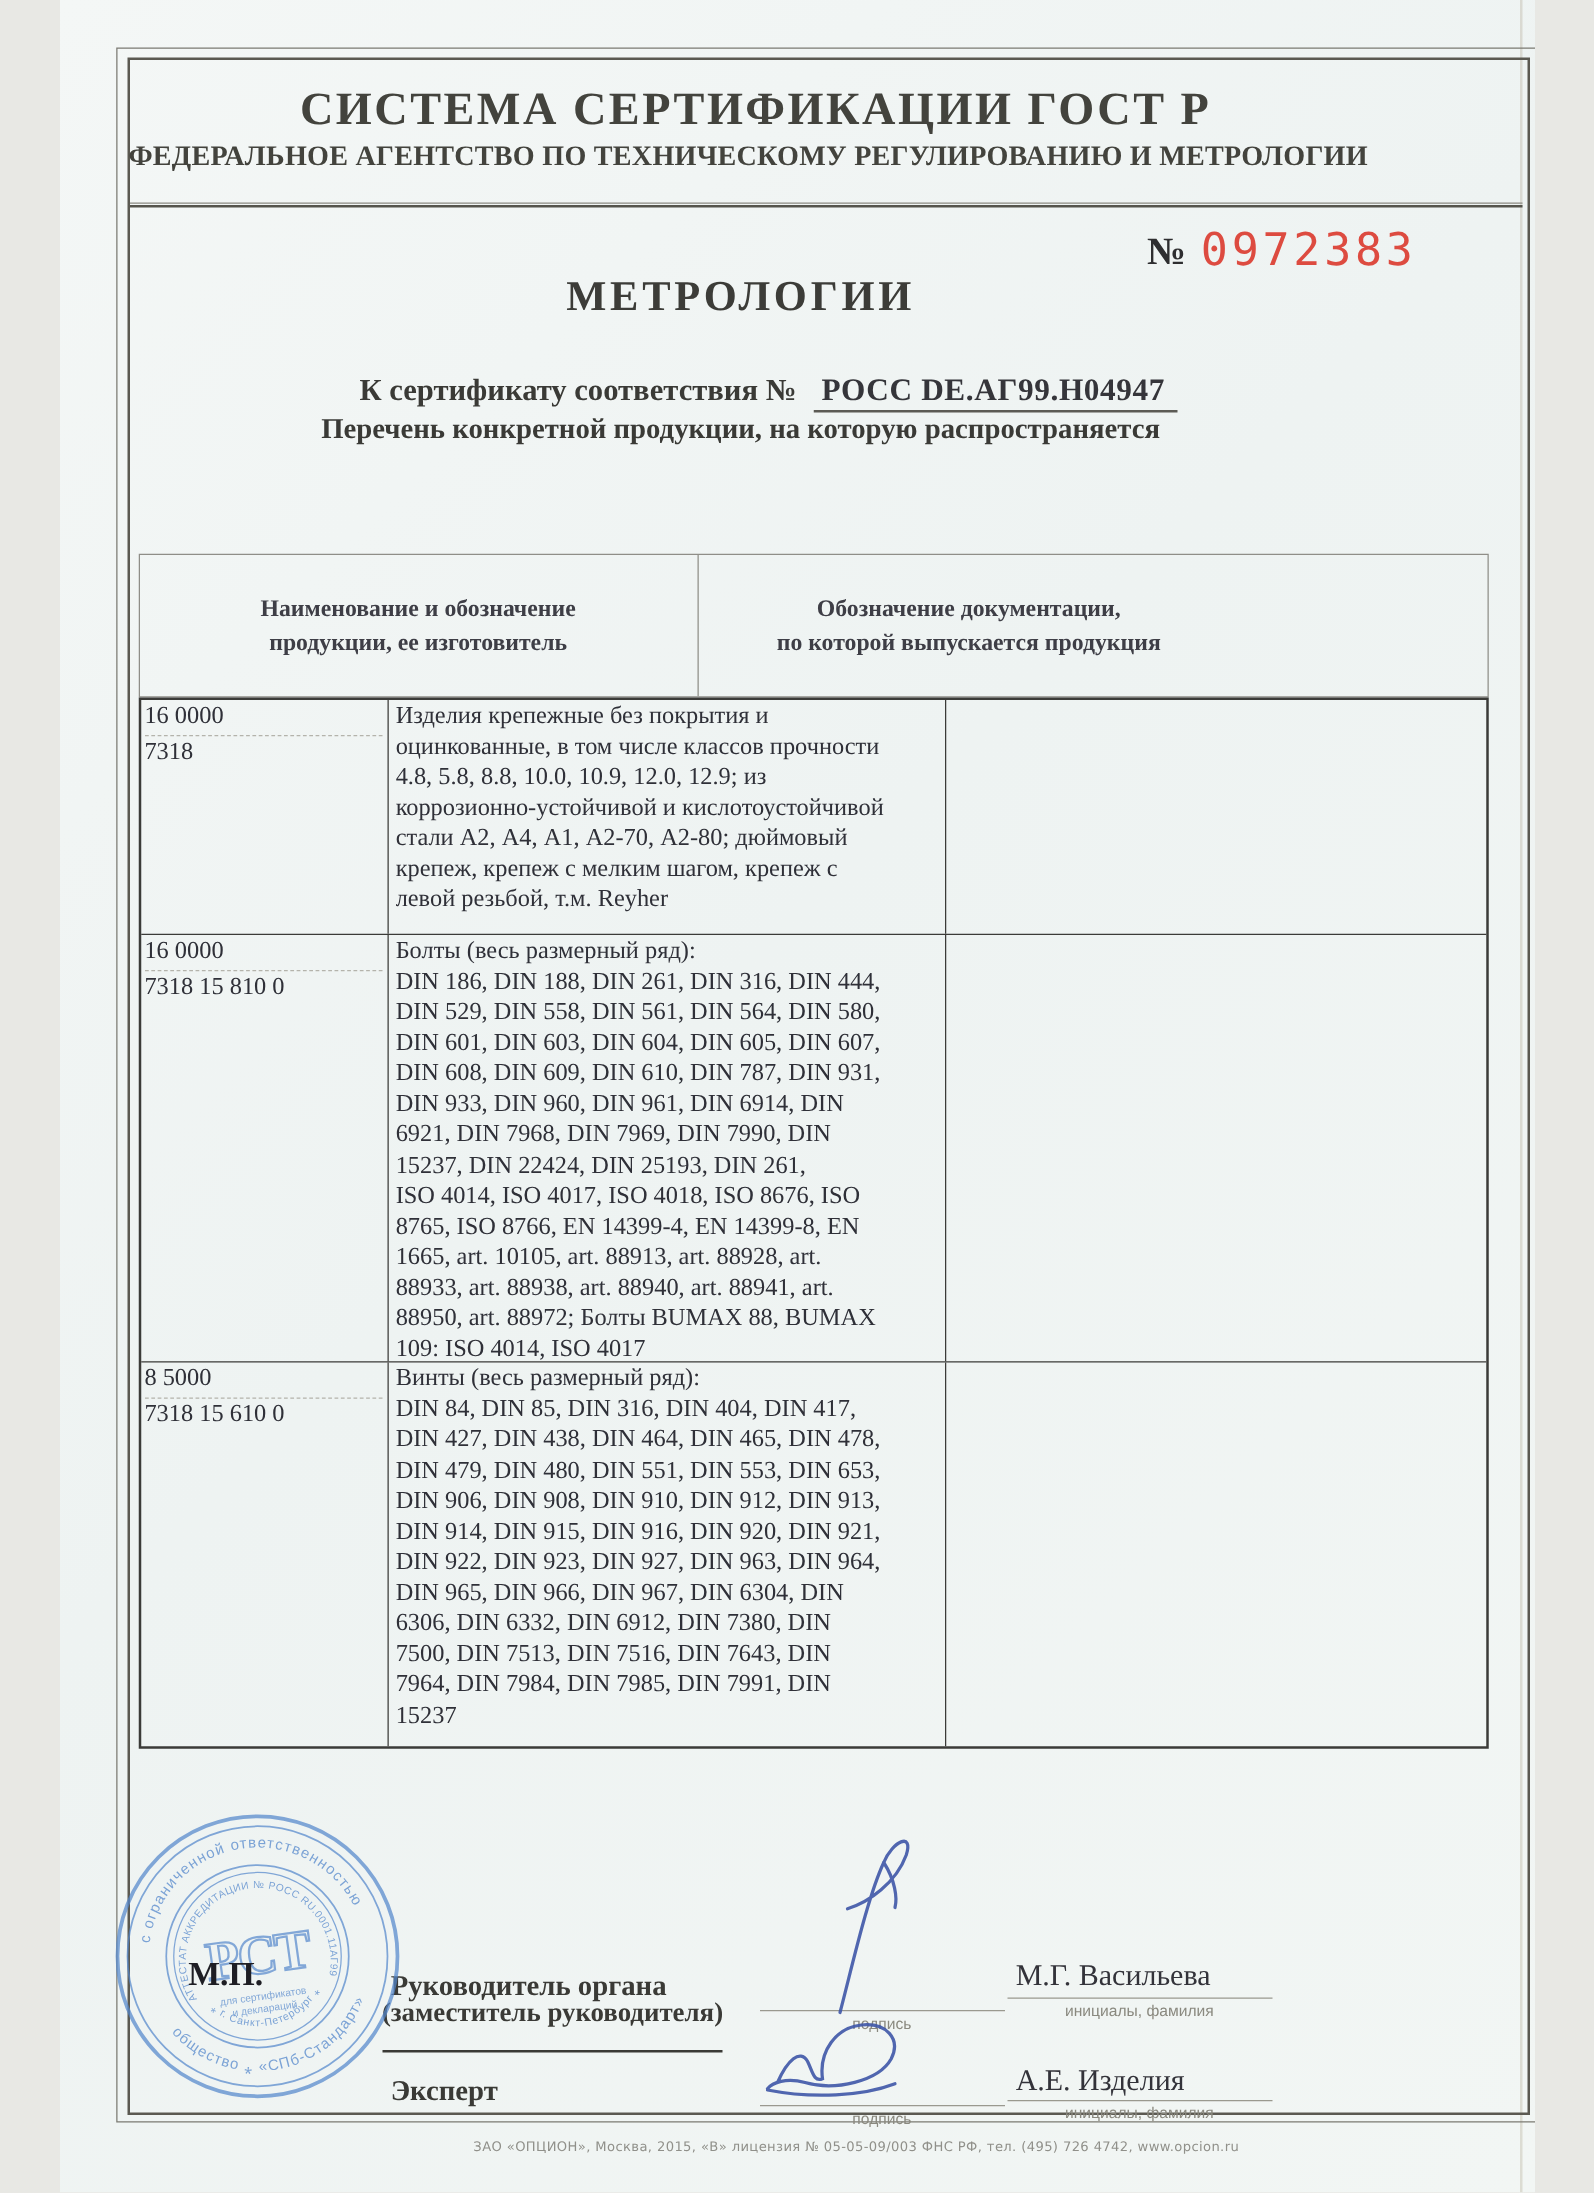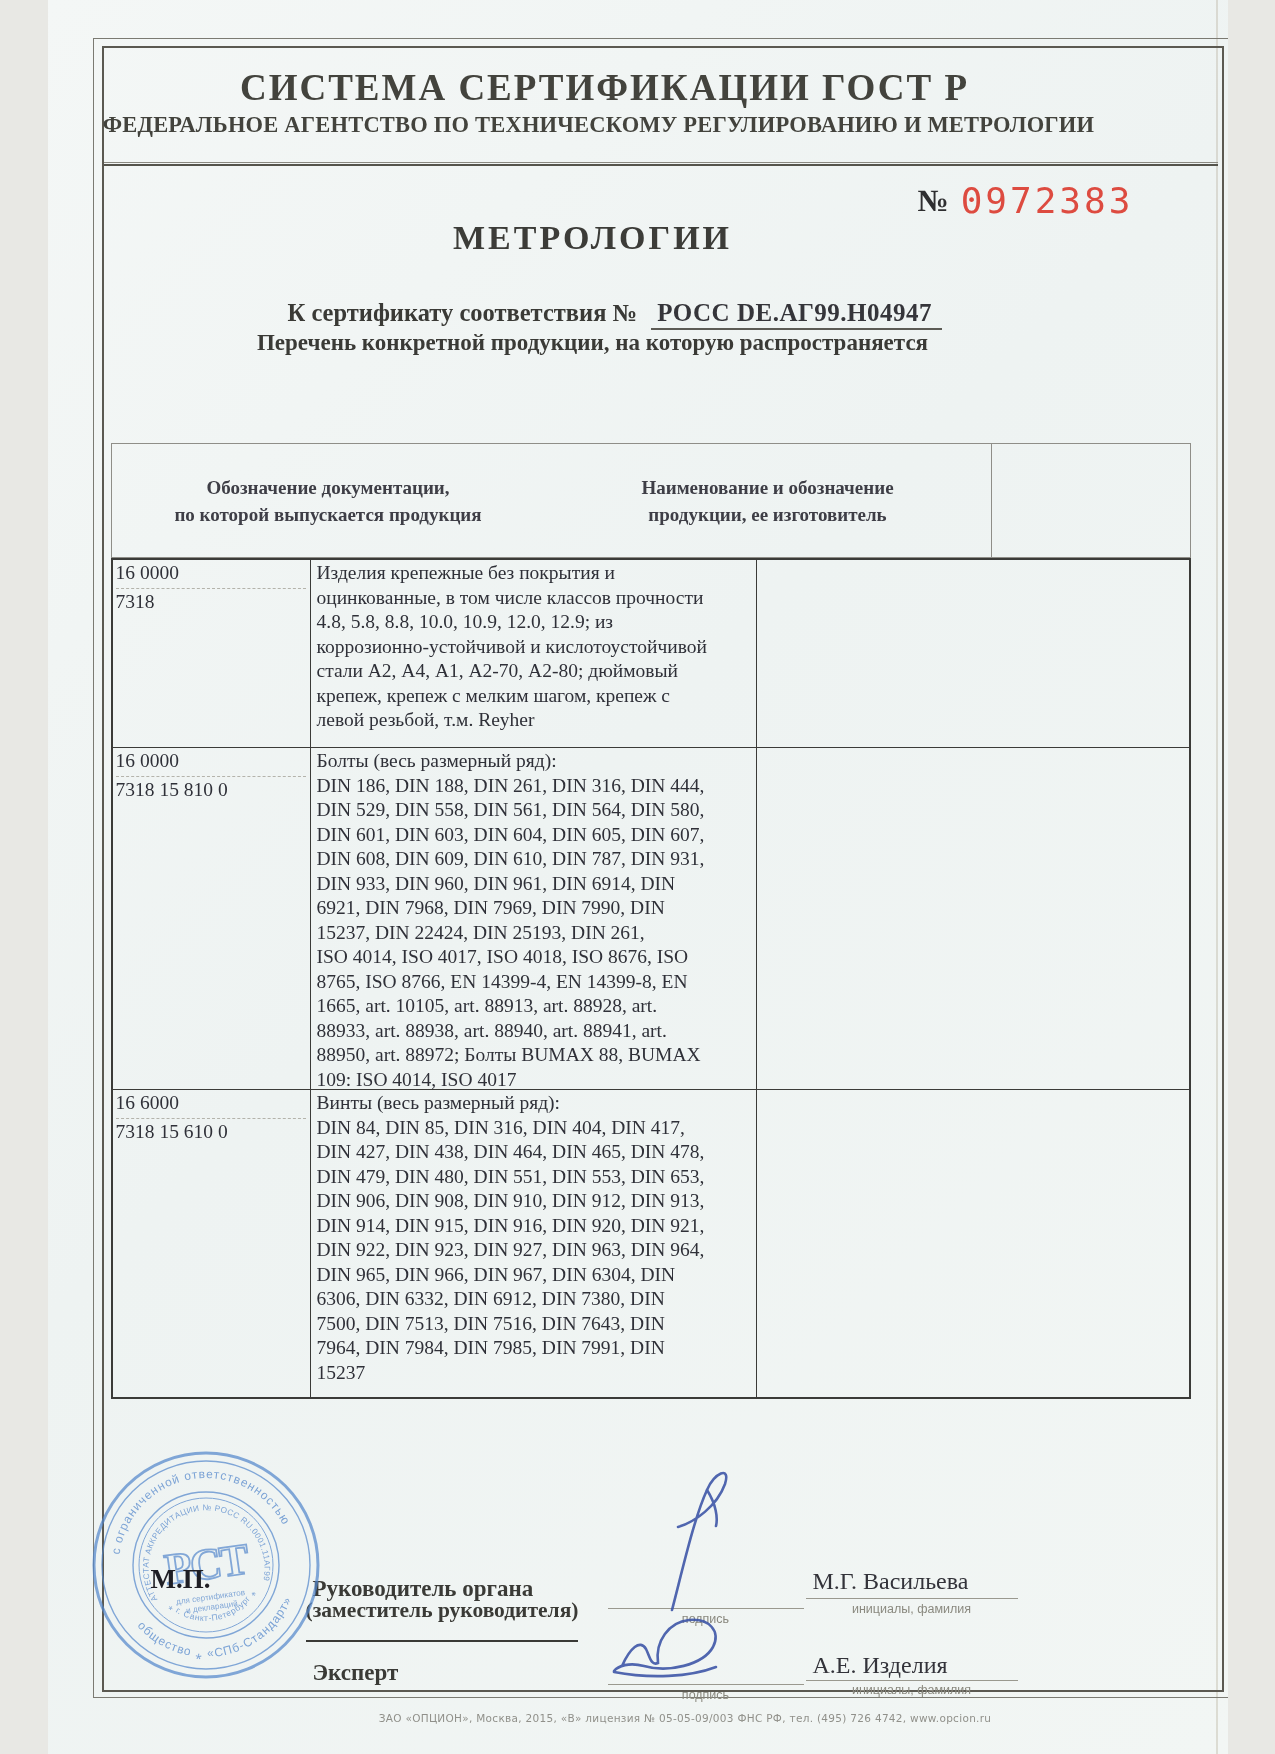--- a/index.html
+++ b/index.html
@@ -95,24 +95,24 @@
   <div class="doc-title">МЕТРОЛОГИИ</div>
 
   <div class="cert-line">
     <span>К сертификату соответствия №</span><span class="cert-value">РОСС DE.АГ99.Н04947</span>
   </div>
 
   <div class="purpose-1">Перечень конкретной продукции,  на которую распространяется</div>
 
   <div class="tbl">
     <div class="thead">
+      <div class="th c2">Наименование и обозначение
+продукции, ее изготовитель</div>
       <div class="th c3">Обозначение документации,
 по которой выпускается продукция</div>
-      <div class="th c2">Наименование и обозначение
-продукции, ее изготовитель</div>
     </div>
     <div class="tbody">
       <div class="trow r1">
         <div class="td c1">
           <span class="code-okp">16 0000</span>
           <span class="code-tnved">7318</span>
         </div>
         <div class="td c2">Изделия крепежные без покрытия и
 оцинкованные, в том числе классов прочности
 4.8, 5.8, 8.8, 10.0, 10.9, 12.0, 12.9; из
@@ -138,21 +138,21 @@
 ISO 4014, ISO 4017, ISO 4018, ISO 8676, ISO
 8765, ISO 8766,  EN 14399-4, EN 14399-8, EN
 1665, art. 10105, art. 88913, art. 88928, art.
 88933, art. 88938, art. 88940,  art. 88941, art.
 88950, art. 88972; Болты BUMAX 88, BUMAX
 109: ISO 4014, ISO 4017</div>
         <div class="td c3"></div>
       </div>
       <div class="trow r3">
         <div class="td c1">
-          <span class="code-okp">16 6000</span>
+          <span class="code-okp">8 5000</span>
           <span class="code-tnved">7318 15 610 0</span>
         </div>
         <div class="td c2">Винты (весь размерный ряд):
 DIN 84, DIN 85, DIN 316, DIN 404, DIN 417,
 DIN 427, DIN 438, DIN 464, DIN 465, DIN 478,
 DIN 479, DIN 480, DIN 551, DIN 553, DIN 653,
 DIN 906, DIN 908, DIN 910, DIN 912, DIN 913,
 DIN 914, DIN 915, DIN 916, DIN 920, DIN 921,
 DIN 922, DIN 923, DIN 927, DIN 963, DIN 964,
 DIN 965, DIN 966, DIN 967, DIN 6304, DIN

